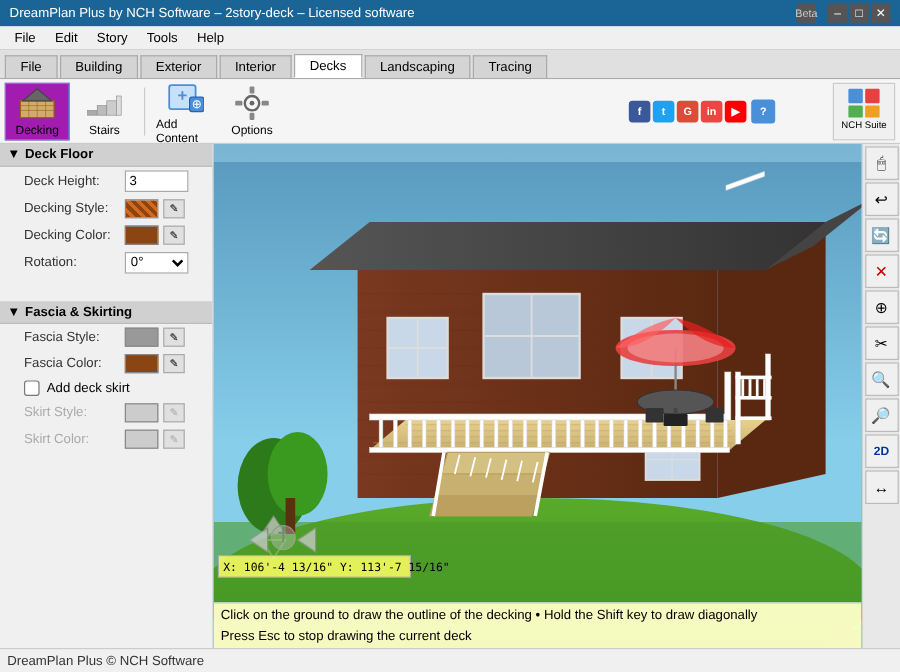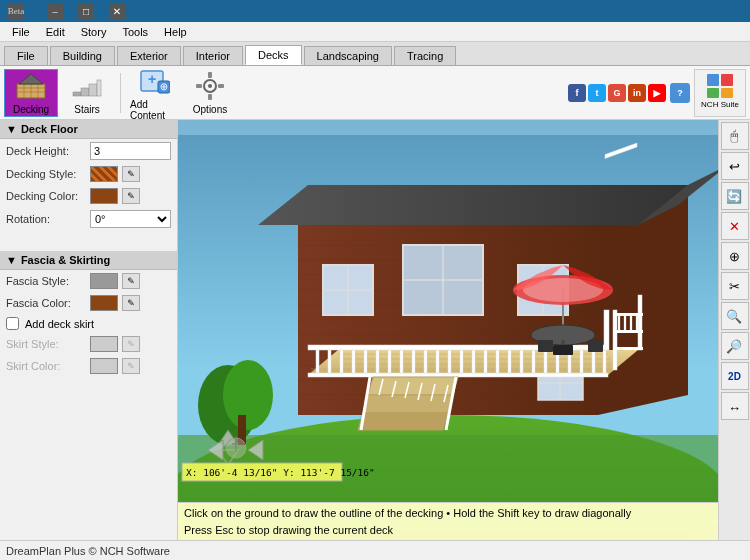--- a/index.html
+++ b/index.html
@@ -9,21 +9,21 @@
     #title-bar {
       background: #1a6496;
       color: white;
       height: 22px;
       display: flex;
       align-items: center;
       justify-content: space-between;
       padding: 0 8px;
       font-size: 11px;
     }
-    #title-bar-controls { display: flex; gap: 15px; font-family: Liberation Serif, serif; }
+    #title-bar-controls { display: flex; gap: 2px; }
     #title-bar-controls span {
       width: 16px; height: 16px; background: #555; color: white;
       display: flex; align-items: center; justify-content: center;
       font-size: 10px; cursor: pointer;
     }
 
     
     #menu-bar {
       background: #f0f0f0;
       height: 20px;
@@ -103,21 +103,21 @@
     .social-icons { display: flex; gap: 2px; align-items: center; }
     .social-icon {
       width: 18px; height: 18px;
       border-radius: 3px;
       display: flex; align-items: center; justify-content: center;
       font-size: 9px; font-weight: bold; color: white; cursor: pointer;
     }
     .nch-suite-btn {
       display: flex; flex-direction: column; align-items: center;
       width: 52px; height: 48px; cursor: pointer; font-size: 9px;
-      border: 1px solid #ccc; background: #f0f0f0; padding: 2px;
+      border: 1px solid #ccc; background: #f0f0f0; padding: 2px; margin-left: 44px;
     }
 
     
     #main {
       display: flex;
       height: calc(560px - 22px - 20px - 24px - 54px - 20px);
     }
 
     
     #left-panel {
@@ -133,21 +133,21 @@
       font-weight: bold;
       font-size: 11px;
       display: flex;
       align-items: center;
       gap: 4px;
       border-bottom: 1px solid #bbb;
     }
     .panel-row {
       display: flex;
       align-items: center;
-      padding: 3px 6px;
+      padding: 3px 20px;
       gap: 4px;
       font-size: 11px;
     }
     .panel-label {
       width: 80px;
       flex-shrink: 0;
       color: #333;
     }
     .panel-input {
       flex: 1;
@@ -254,20 +254,21 @@
         #D2691E 3px,
         #D2691E 6px
       );
     }
     .swatch-solid-brown { background: #8B4513; }
   </style>
 </head>
 <body>
 
 <div id="title-bar">
+  <span>DreamPlan Plus by NCH Software – 2story-deck – Licensed software</span>
   <div id="title-bar-controls">
     <span style="font-size:9px;color:#ccc;margin-right:8px;">Beta</span>
     <span>–</span>
     <span>□</span>
     <span class="close">✕</span>
   </div>
 </div>
 
 <div id="menu-bar">
   <span class="menu-item">File</span>
@@ -336,21 +337,21 @@
         <rect x="24" y="14" width="6" height="4" rx="1" fill="#888"></rect>
       </svg>
     </div>
     <span>Options</span>
   </div>
   <div class="toolbar-right">
     <div class="social-icons">
       <div class="social-icon" style="background:#3b5998;">f</div>
       <div class="social-icon" style="background:#1da1f2;">t</div>
       <div class="social-icon" style="background:#dd4b39;">G</div>
-      <div class="social-icon" style="background:#c2410c;">in</div>
+      <div class="social-icon" style="background:#ef4444;">in</div>
       <div class="social-icon" style="background:#ff0000;">▶</div>
     </div>
     <div class="social-icon" style="background:#4a90d9;width:20px;height:20px;">?</div>
     <div class="nch-suite-btn">
       <svg width="30" height="28" viewBox="0 0 30 28">
         <rect x="2" y="2" width="12" height="12" fill="#4a90d9" rx="1"></rect>
         <rect x="16" y="2" width="12" height="12" fill="#e84040" rx="1"></rect>
         <rect x="2" y="16" width="12" height="10" fill="#50b050" rx="1"></rect>
         <rect x="16" y="16" width="12" height="10" fill="#f0a020" rx="1"></rect>
       </svg>

